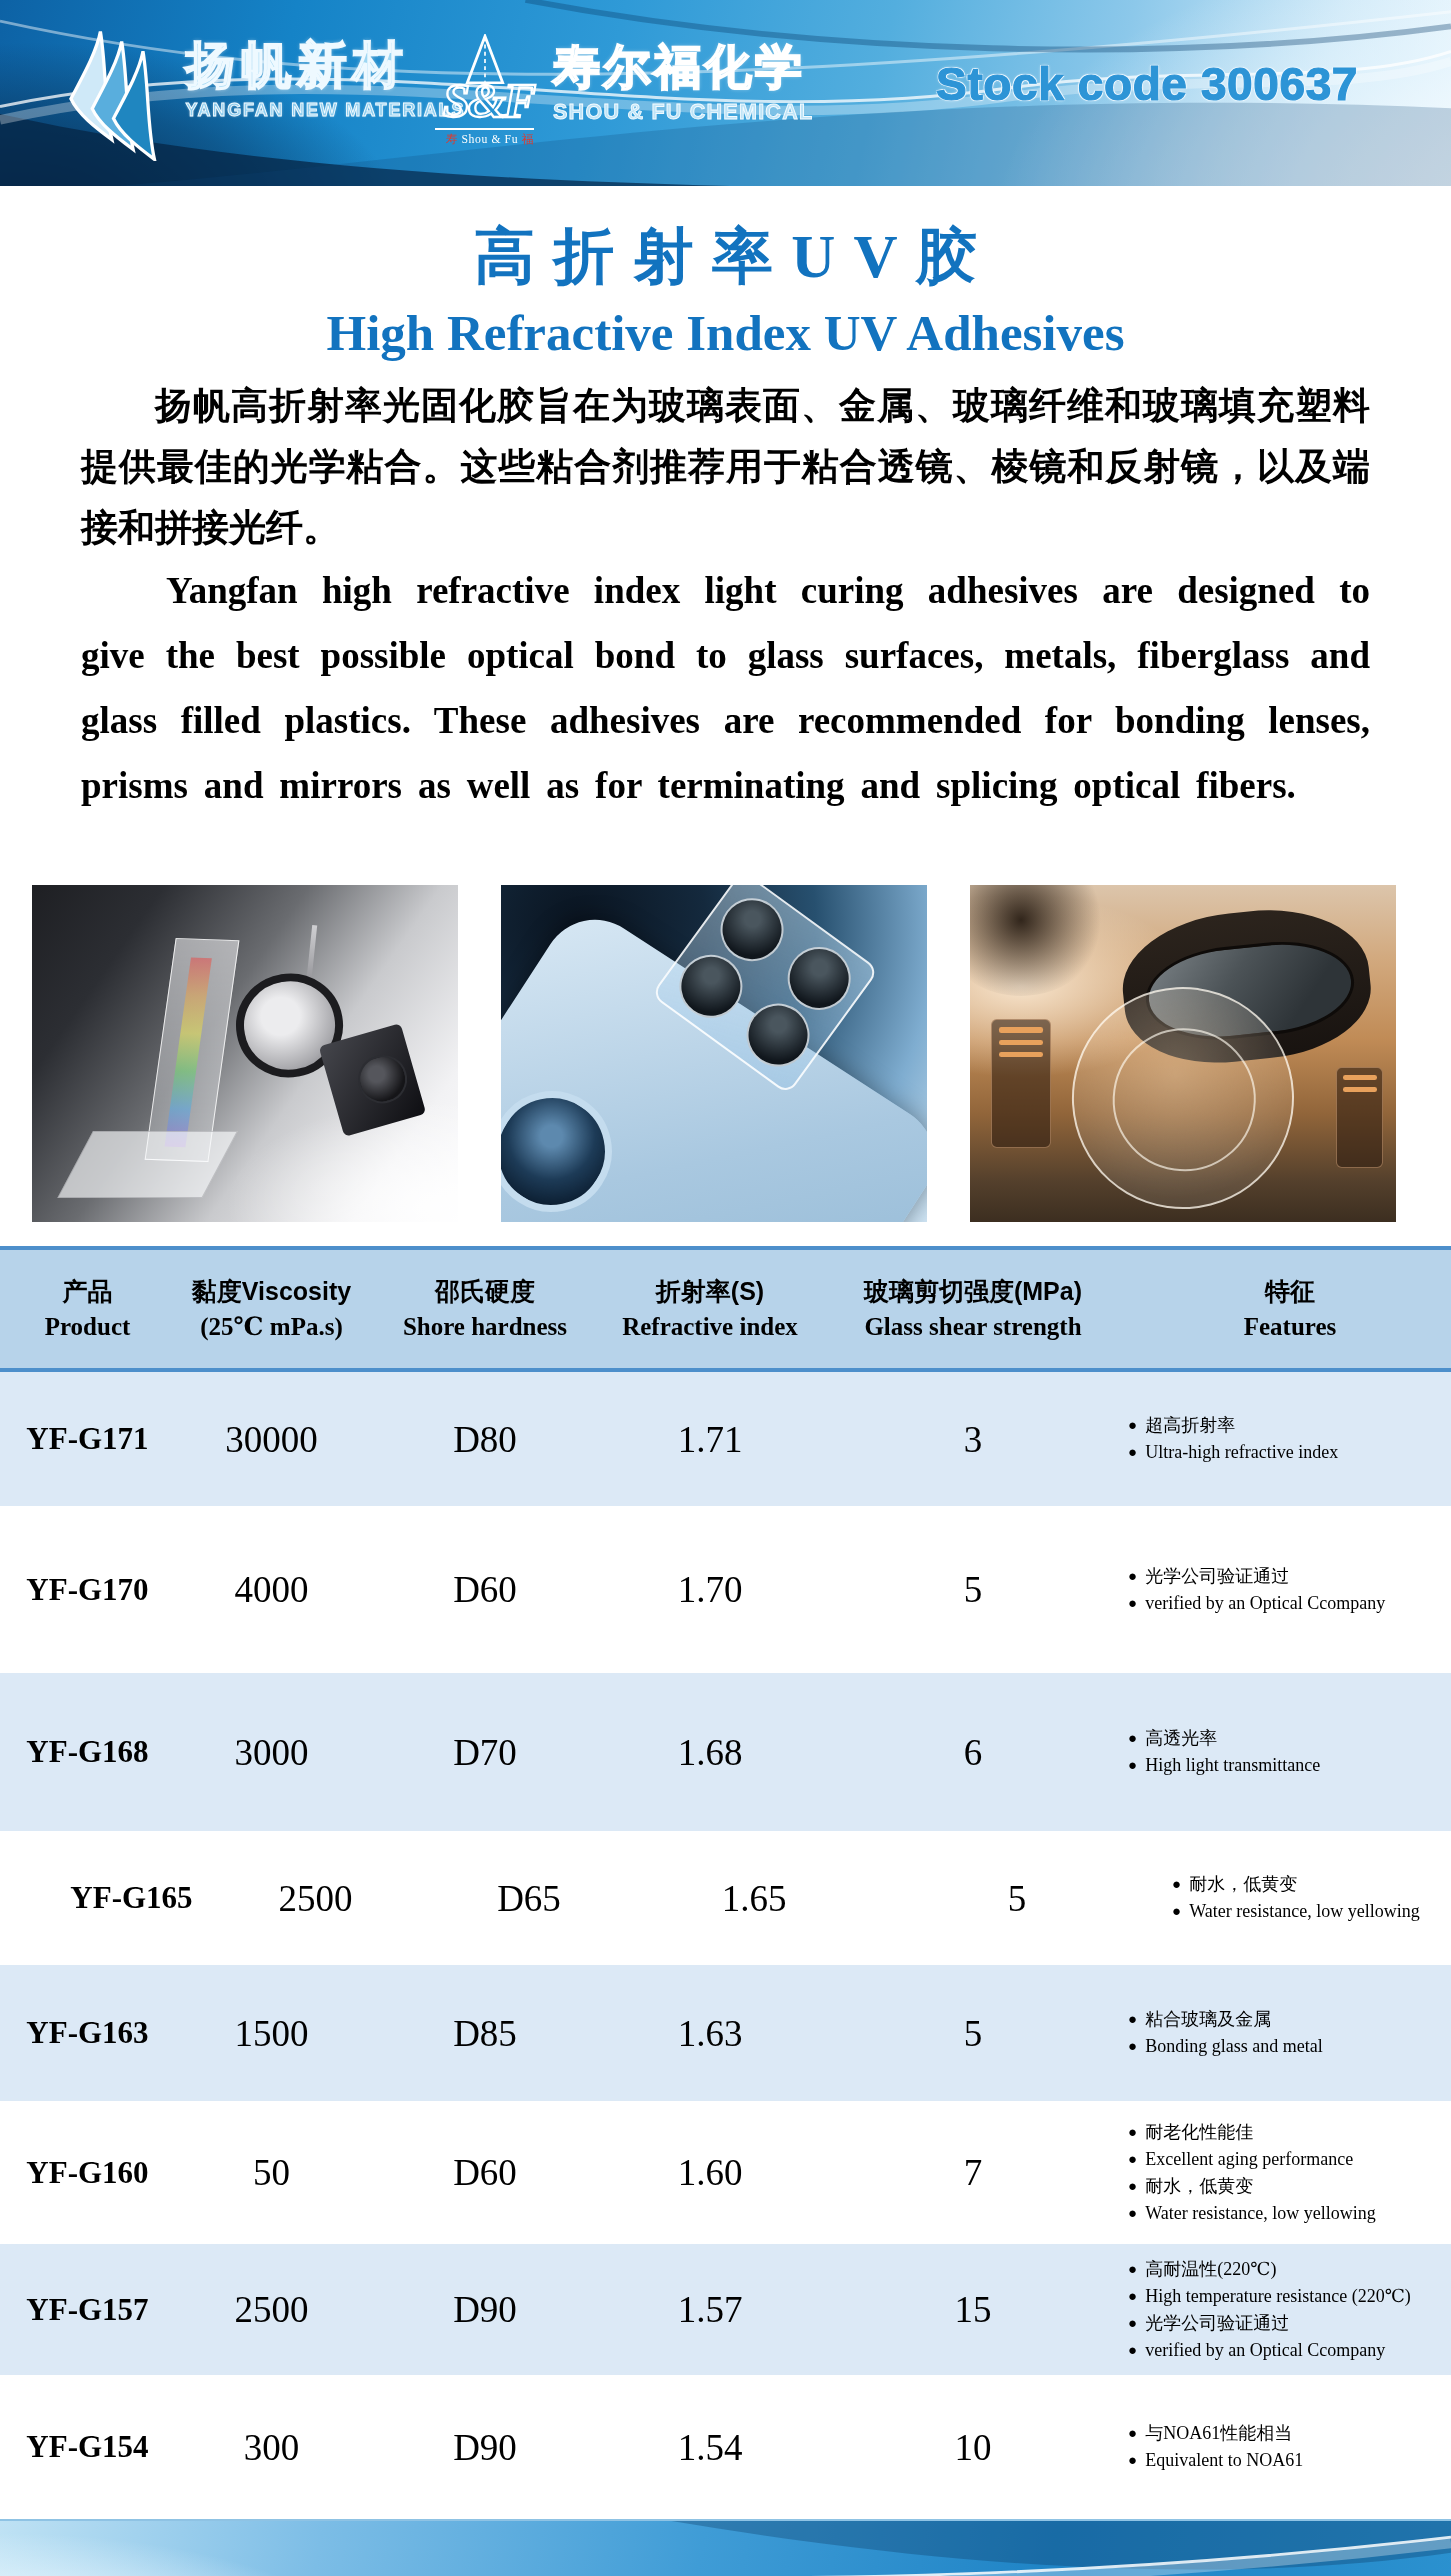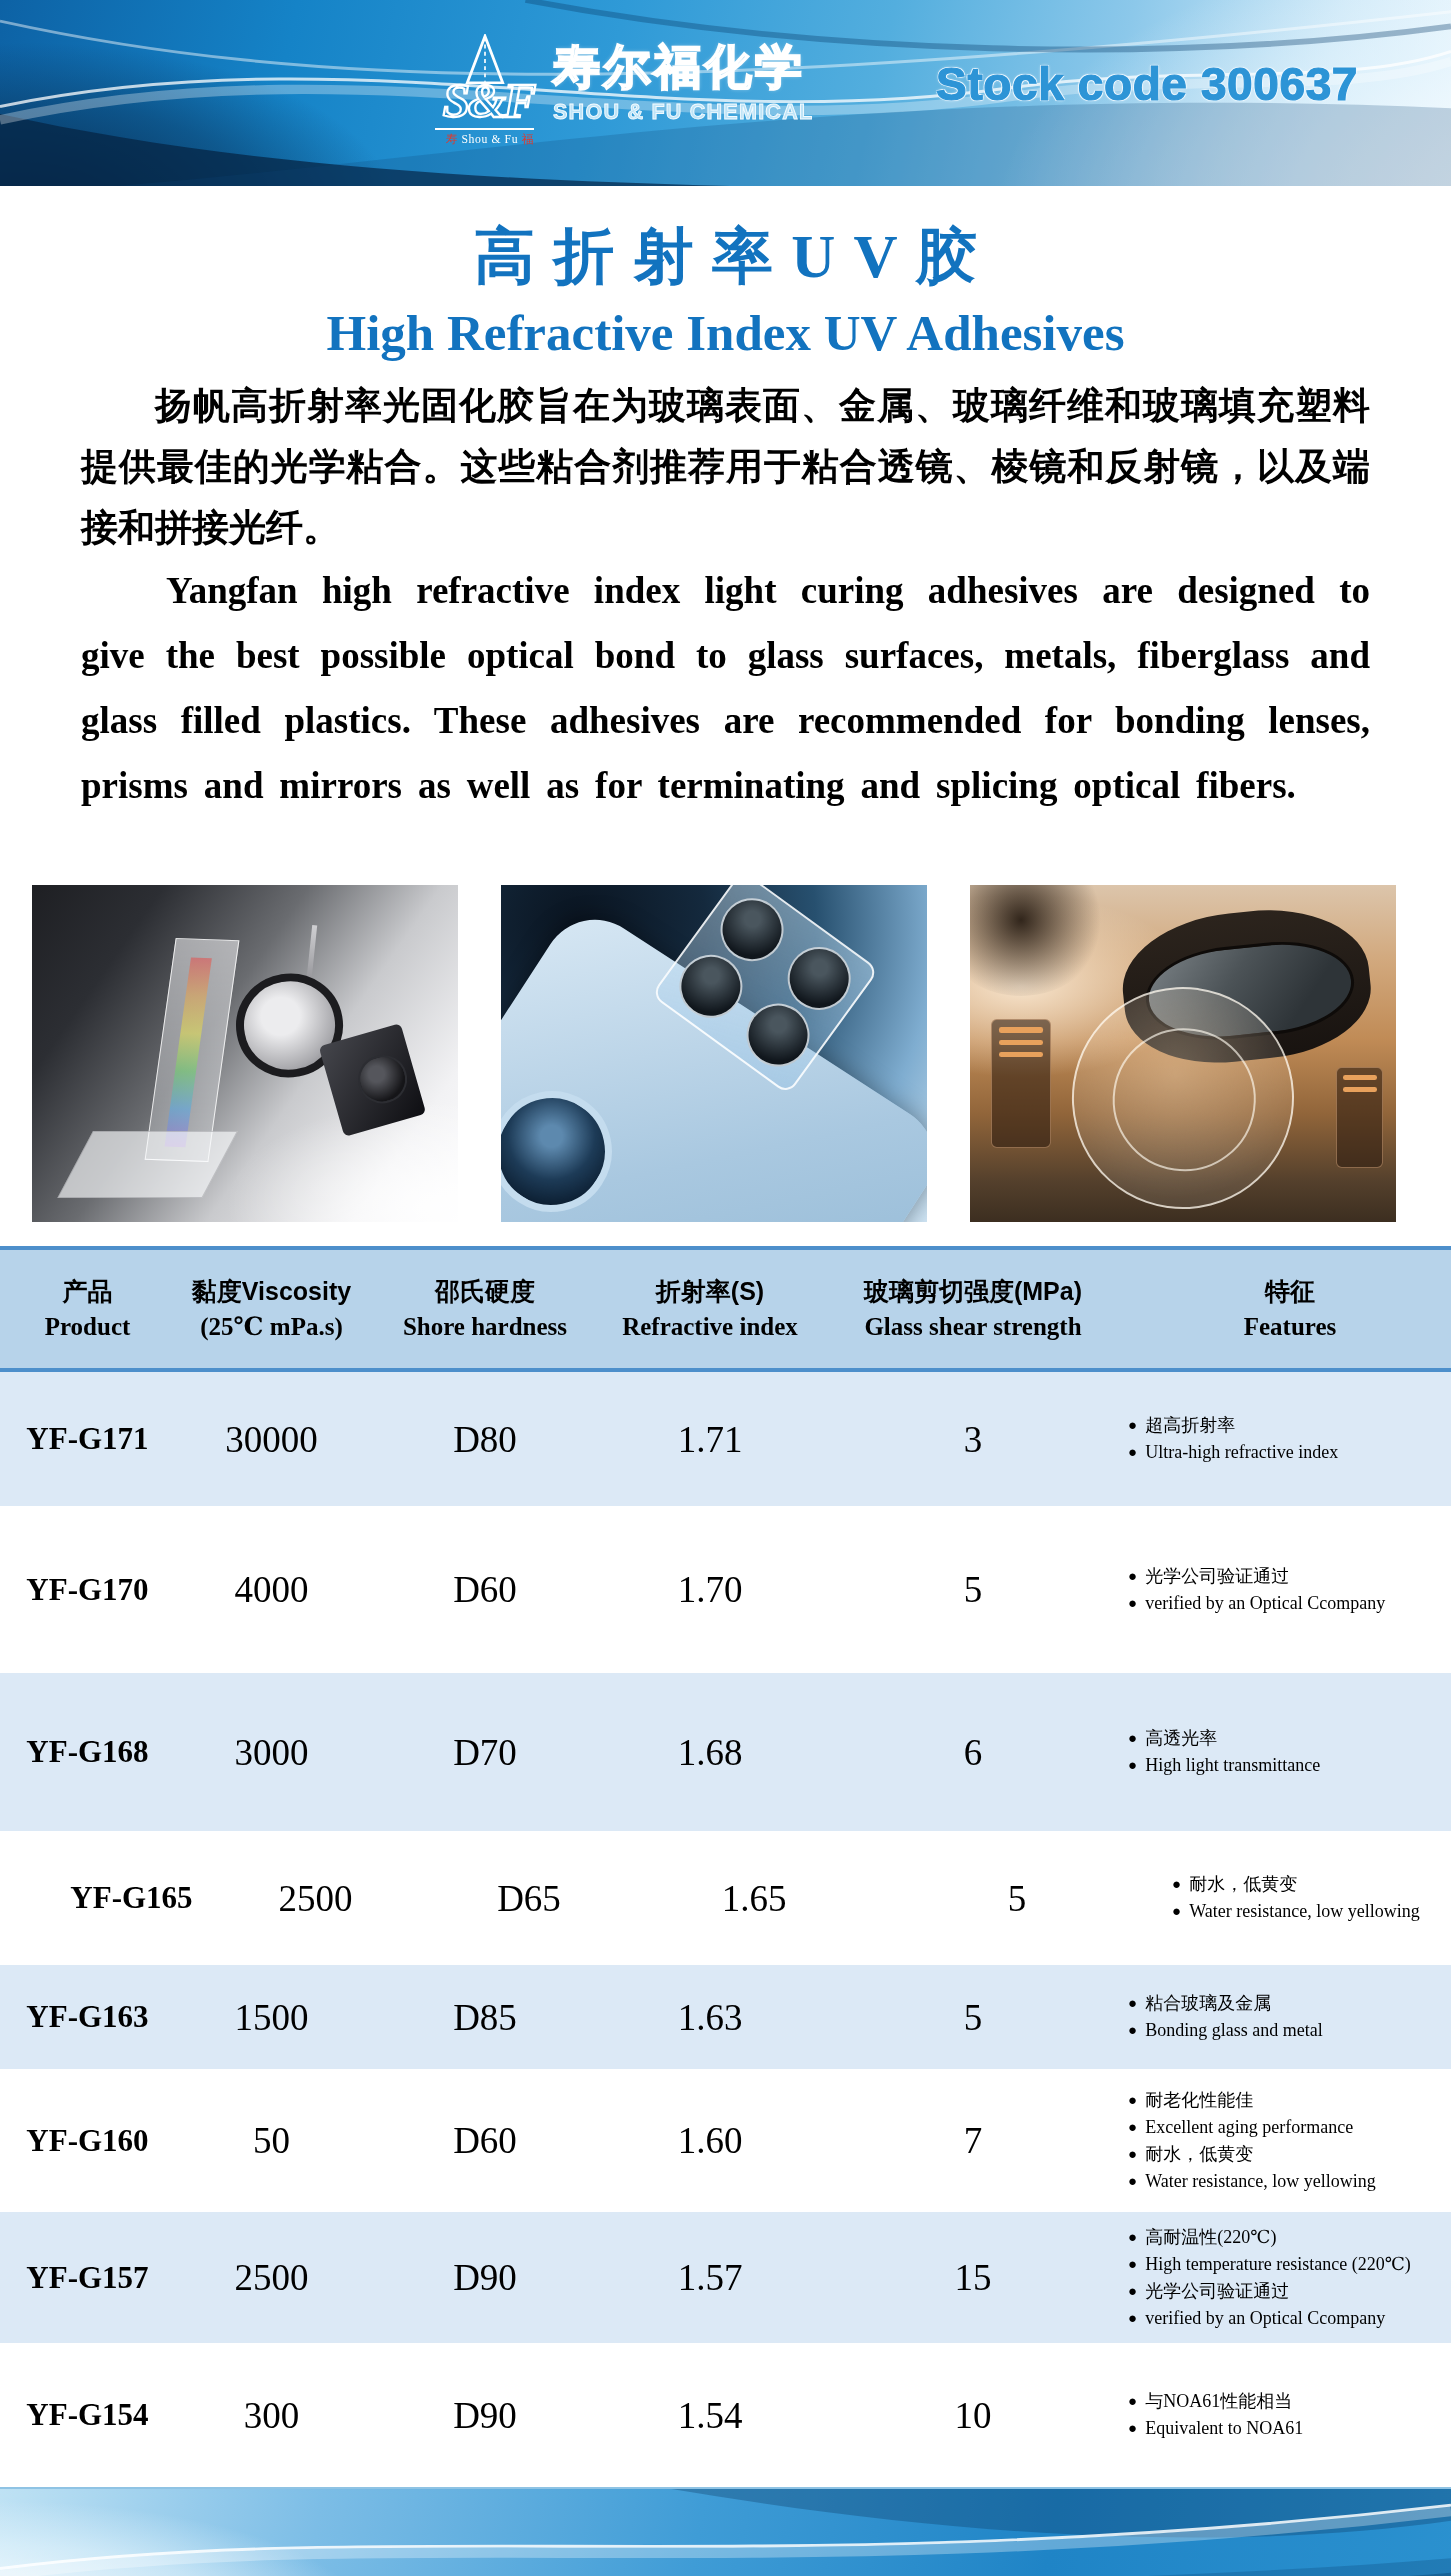--- a/index.html
+++ b/index.html
@@ -155,21 +155,21 @@
   .th .l1 { display:block; font-family:"Liberation Sans","DejaVu Sans",sans-serif; font-weight:bold; font-size:25px; line-height:36px; color:#000; }
   .th .l2 { display:block; font-family:"Liberation Serif","DejaVu Serif",serif; font-weight:bold; font-size:25px; line-height:36px; color:#000; }
   .t-row {
     display:grid; grid-template-columns:175px 193px 234px 216px 310px 324px;
     align-items:center;
   }
   .row-blue { background:#dce9f6; }
   .row-white { background:#ffffff; }
   .t-row:nth-child(1){height:134px;} .t-row:nth-child(2){height:167px;}
   .t-row:nth-child(3){height:158px;} .t-row:nth-child(4){height:134px;padding-left:44px;}
-  .t-row:nth-child(5){height:104px;} .t-row:nth-child(6){height:143px;}
+  .t-row:nth-child(5){height:136px;} .t-row:nth-child(6){height:143px;}
   .t-row:nth-child(7){height:131px;} .t-row:nth-child(8){height:144px;}
   .td { text-align:center; font-size:37px; color:#000; }
   .td.product { font-weight:bold; font-size:31px; }
   .td.features { text-align:left; padding-right:5.8px; }
   .feature-line { display:flex; align-items:baseline; font-size:18px; line-height:26px; color:#000; }
   .feature-line .bullet { font-size:15px; margin-right:8.2px; position:relative; top:-1.2px; }
 
   
   #footer {
     position:relative; width:100%; height:119px; overflow:hidden;
@@ -188,20 +188,34 @@
   <div id="header">
     <svg class="waves" viewBox="0 0 2485 318" preserveAspectRatio="none">
       <path d="M0,318 L0,195 C330,268 720,305 1250,318 Z" fill="rgba(6,38,70,0.75)"></path>
       <path d="M0,36 C520,150 1150,170 2485,20" stroke="rgba(255,255,255,0.45)" stroke-width="5" fill="none"></path>
       <path d="M0,205 C620,70 1120,250 1730,165 C2040,122 2300,165 2485,105" stroke="rgba(255,255,255,0.30)" stroke-width="16" fill="none"></path>
       <path d="M0,182 C620,55 1120,235 1730,150 C2040,108 2300,150 2485,88" stroke="rgba(255,255,255,0.75)" stroke-width="5" fill="none"></path>
       <path d="M200,318 C800,270 1500,140 2485,185 L2485,318 Z" fill="rgba(12,70,120,0.22)"></path>
       <path d="M900,0 C1400,95 2000,110 2485,45" stroke="rgba(10,60,105,0.35)" stroke-width="10" fill="none"></path>
     </svg>
 
+    <div class="logo1">
+      <svg class="sails" viewBox="0 0 120 160">
+        <defs>
+          <path id="sail" d="M8,84 C26,50 40,24 44,2 C51,44 49,94 58,134 C38,119 17,103 8,84 Z"></path>
+        </defs>
+        <use href="#sail" fill="#cfe9f8" stroke="#ffffff" stroke-width="4"></use>
+        <use href="#sail" fill="#59aedd" stroke="#ffffff" stroke-width="4" transform="translate(26,12)"></use>
+        <use href="#sail" fill="#1f86c0" stroke="#ffffff" stroke-width="4" transform="translate(52,24)"></use>
+      </svg>
+      <div class="ltxt">
+        <div class="cn">扬帆新材</div>
+        <div class="en">YANGFAN NEW MATERIALS</div>
+      </div>
+    </div>
 
     <div class="logo2">
       <div class="mark">
         <svg viewBox="0 0 100 90">
           <path d="M50,4 L82,88 L18,88 Z" fill="none" stroke="#ffffff" stroke-width="5"></path>
           <path d="M50,6 L50,86" stroke="#ffffff" stroke-width="3" stroke-dasharray="7 6"></path>
         </svg>
         <div>
           <span class="sf">S</span><span class="sf amp">&amp;</span><span class="sf">F</span>
         </div>

